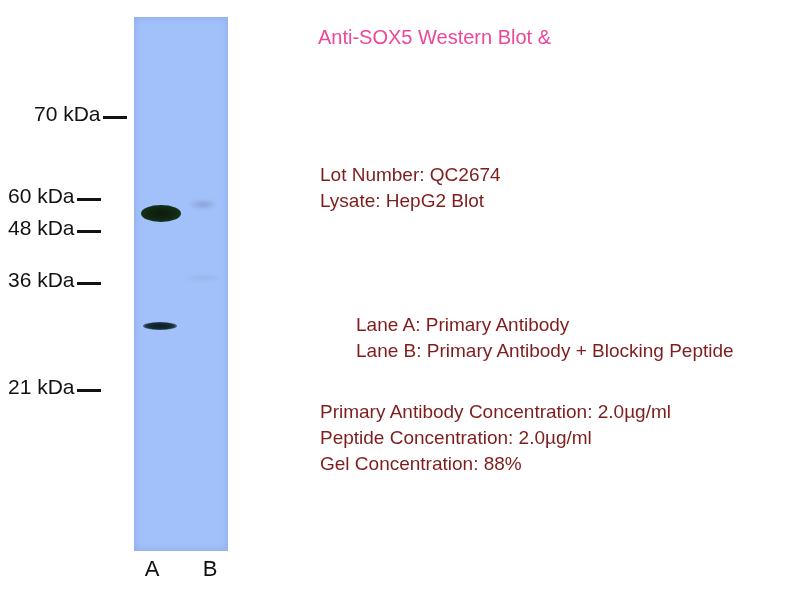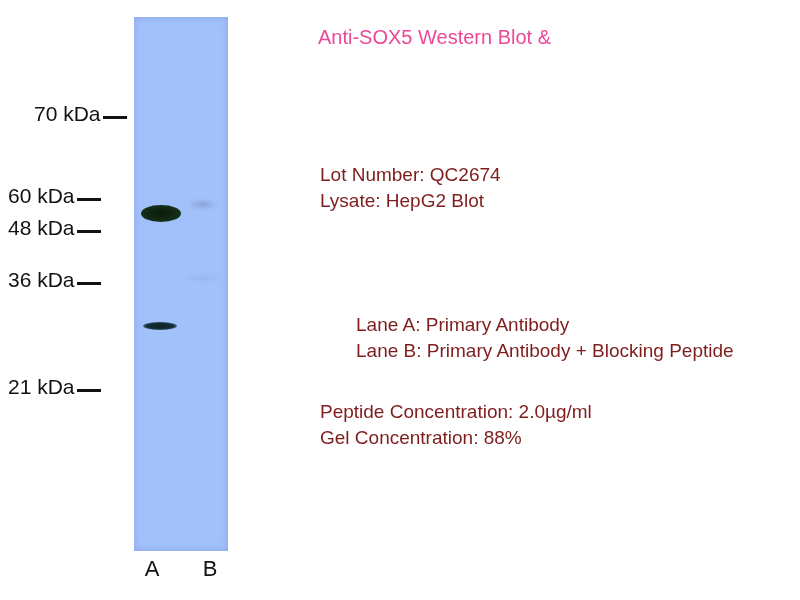--- a/index.html
+++ b/index.html
@@ -169,17 +169,18 @@
     <span class="info-line">Lot Number: QC2674</span>
     <span class="info-line">Lysate: HepG2 Blot</span>
   </div>
 
   <div class="info-block" id="lane-block">
     <span class="info-line">Lane A: Primary Antibody</span>
     <span class="info-line">Lane B: Primary Antibody + Blocking Peptide</span>
   </div>
 
   <div class="info-block" id="params-block">
+    <span class="info-line">Primary Antibody Concentration: 2.0µg/ml</span>
     <span class="info-line">Peptide Concentration: 2.0µg/ml</span>
     <span class="info-line">Gel Concentration: 88%</span>
   </div>
 
 </div>
 
 </body></html>

